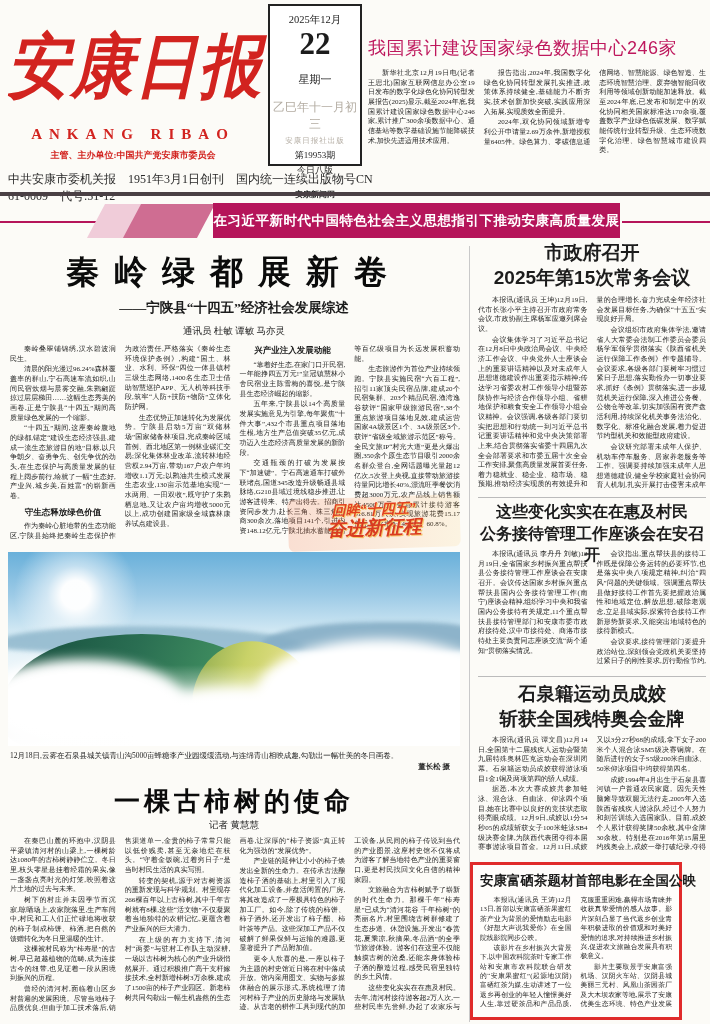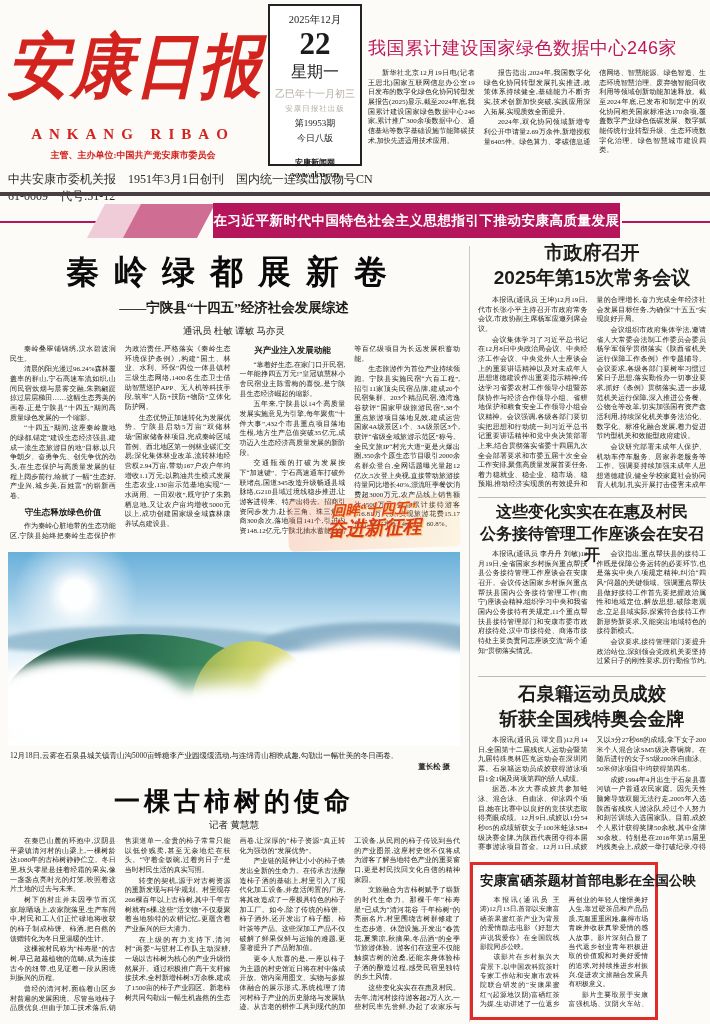--- a/index.html
+++ b/index.html
@@ -14,22 +14,22 @@
     transform:scaleY(1.12);transform-origin:top left;font-family:"Liberation Serif",serif;}
   .latin{left:0;top:126px;width:266px;text-align:center;color:#d2231f;font-weight:700;
     font-size:15px;letter-spacing:7px;}
   .organizer{left:0;top:149px;width:266px;text-align:center;color:#d2231f;font-weight:700;font-size:9px;}
   .info-line{left:8px;top:171px;width:380px;font-size:12px;color:#2a2a2a;}
 
   .date-box{left:268px;top:4px;width:90px;height:158px;border:2px solid #222;background:#fff;
     text-align:center;}
   .db-ym{font-size:10.5px;margin-top:7px;}
   .db-day{font-size:31px;font-weight:700;line-height:34px;}
-  .db-week{font-size:16px;margin-top:1px;}
-  .db-lunar{font-size:10px;color:#b3aca2;margin-top:4px;}
+  .db-week{font-size:11px;margin-top:11px;}
+  .db-lunar{font-size:12px;color:#b3aca2;margin-top:12px;}
   .db-pub{font-size:7.5px;color:#b3aca2;margin-top:3px;letter-spacing:1px;}
   .db-issue{font-size:9px;margin-top:3px;}
   .db-pages{font-size:9px;margin-top:2px;}
   .db-site{font-size:8px;font-weight:700;margin-top:12px;}
   .db-url{font-size:8px;font-weight:700;margin-top:2px;}
 
   .top-story{left:368px;top:36px;width:338px;}
   .top-story-headline{font-size:18px;font-weight:400;letter-spacing:.5px;color:#be185d;white-space:nowrap;}
   .top-story-body{margin-top:9px;height:102px;column-count:3;}
 
@@ -99,21 +99,21 @@
   .gov-body{left:478px;top:296px;width:228px;height:198px;column-count:2;}
 
   .recep-h1{left:478px;top:502px;width:228px;text-align:center;font-size:16px;font-weight:900;}
   .recep-h2{left:478px;top:524px;width:228px;text-align:center;font-size:16px;font-weight:900;}
   .recep-body{left:478px;top:550px;width:228px;height:122px;column-count:2;}
 
   .ath-h1{left:478px;top:681px;width:228px;text-align:center;font-size:18.5px;font-weight:900;}
   .ath-h2{left:478px;top:706px;width:228px;text-align:center;font-size:18.5px;font-weight:900;}
   .ath-body{left:478px;top:736px;width:228px;height:122px;column-count:2;}
 
-  .movie-box{left:470px;top:862px;width:188px;height:158px;border:3.5px solid #e02b2b;background:#fffdfb;
+  .movie-box{left:470px;top:862px;width:212px;height:158px;border:3.5px solid #e02b2b;background:#fffdfb;
     box-sizing:border-box;padding:4px 7px;}
   .movie-headline{text-align:center;font-size:13.5px;font-weight:900;margin-top:3px;white-space:nowrap;}
   .movie-body{margin-top:5px;height:122px;column-count:2;font-size:6.8px;}
 </style>
 </head>
 <body>
 
 <div id="page">
 
   <div class="abs calligraphy">安康日报</div>

